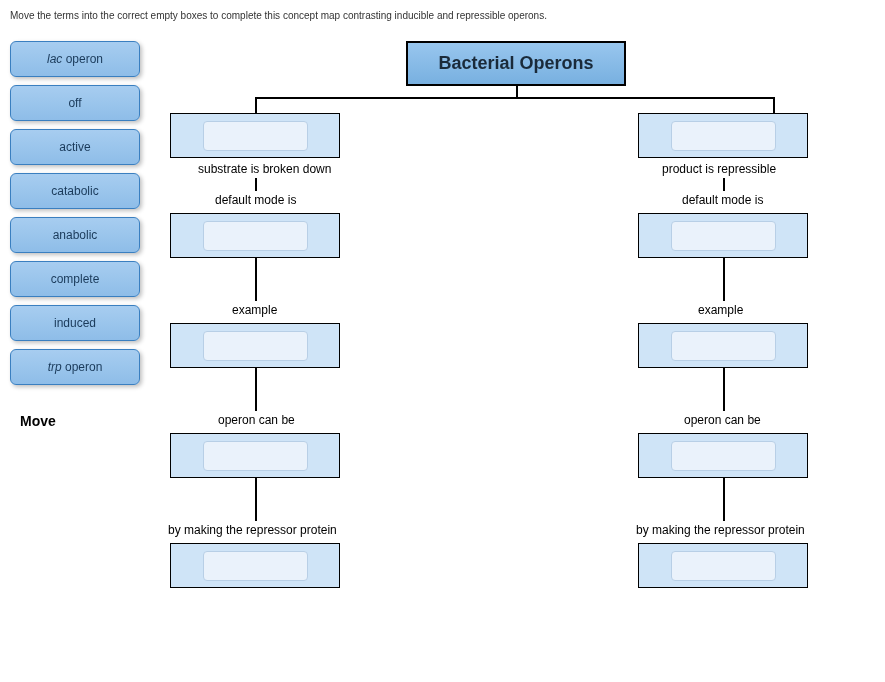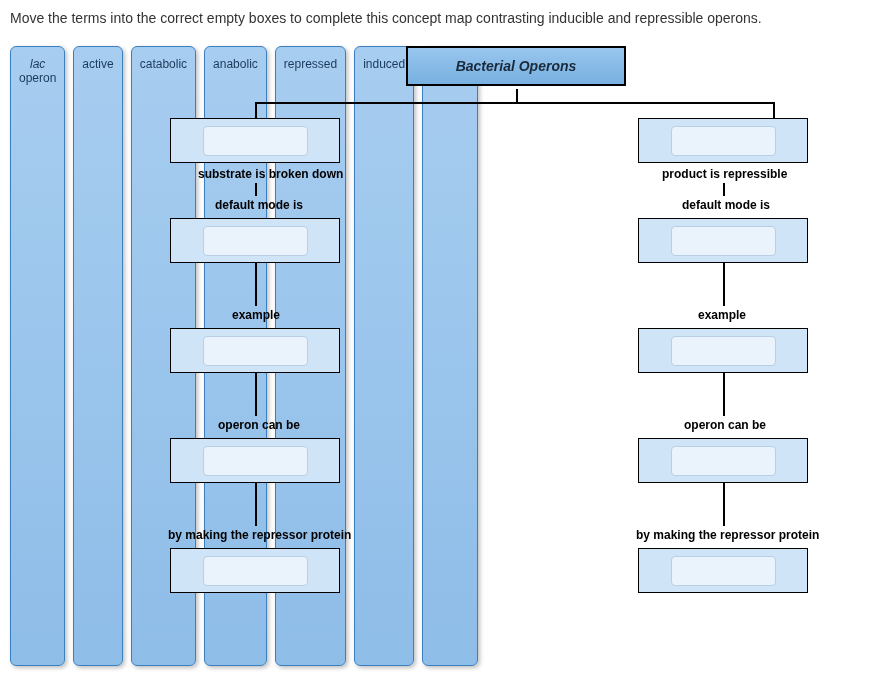--- a/index.html
+++ b/index.html
@@ -5,30 +5,31 @@
     * { box-sizing: border-box; margin: 0; padding: 0; }
     body {
       font-family: Arial, Helvetica, sans-serif;
       background: #ffffff;
       padding: 10px;
       width: 885px;
       height: 682px;
       position: relative;
     }
     .instructions {
-      font-size: 14px;
+      font-size: 10px;
       color: #333;
       margin-bottom: 20px;
     }
     .container {
       display: flex;
       gap: 10px;
     }
     .term-list {
       display: flex;
+      flex-direction: column;
       gap: 8px;
       width: 130px;
     }
     .term {
       background: linear-gradient(#a7cdf0, #8ebde8);
       border: 1px solid #3a7fc0;
       border-radius: 6px;
       padding: 10px 8px;
       text-align: center;
       font-size: 12px;
@@ -54,23 +55,22 @@
     .title-box {
       position: absolute;
       left: 256px;
       top: 0px;
       width: 220px;
       background: linear-gradient(#98c6ee, #78b0e0);
       border: 2px solid #000;
       padding: 10px 8px;
       text-align: center;
       font-weight: bold;
-      font-size: 14px;
+      font-size: 18px;
       color: #1a2a3a;
-      font-style: italic;
     }
     .drop-node {
       position: absolute;
       width: 170px;
       height: 45px;
       background: #cfe4f7;
       border: 1px solid #000;
       display: flex;
       align-items: center;
       justify-content: center;
@@ -78,21 +78,21 @@
     .drop-node .inner {
       width: 105px;
       height: 30px;
       background: #eaf2fb;
       border: 1px solid #b8cfe6;
       border-radius: 4px;
     }
     .label-text {
       position: absolute;
       font-size: 12px;
-      font-weight: bold;
+      font-weight: normal;
       color: #000;
       text-align: center;
       white-space: nowrap;
     }
     .line {
       position: absolute;
       background: #000;
     }
     
     .left-drop1 { left: 20px; top: 72px; }
@@ -119,24 +119,25 @@
   </style>
 </head>
 <body>
 
 <div class="instructions">Move the terms into the correct empty boxes to complete this concept map contrasting inducible and repressible operons.</div>
 
 <div class="container">
 
   <div class="term-list">
     <div class="term"><em>lac</em><span> operon</span></div>
+    <div class="term">off</div>
     <div class="term">active</div>
     <div class="term">catabolic</div>
     <div class="term">anabolic</div>
-    <div class="term">repressed</div>
+    <div class="term">complete</div>
     <div class="term">induced</div>
     <div class="term"><em>trp</em><span> operon</span></div>
     <div class="reset">Move</div>
   </div>
 
   <div class="diagram">
 
     <div class="title-box">Bacterial Operons</div>
 
     <div class="line" style="left:105px; top:56px; width:520px; height:2px;"></div>

